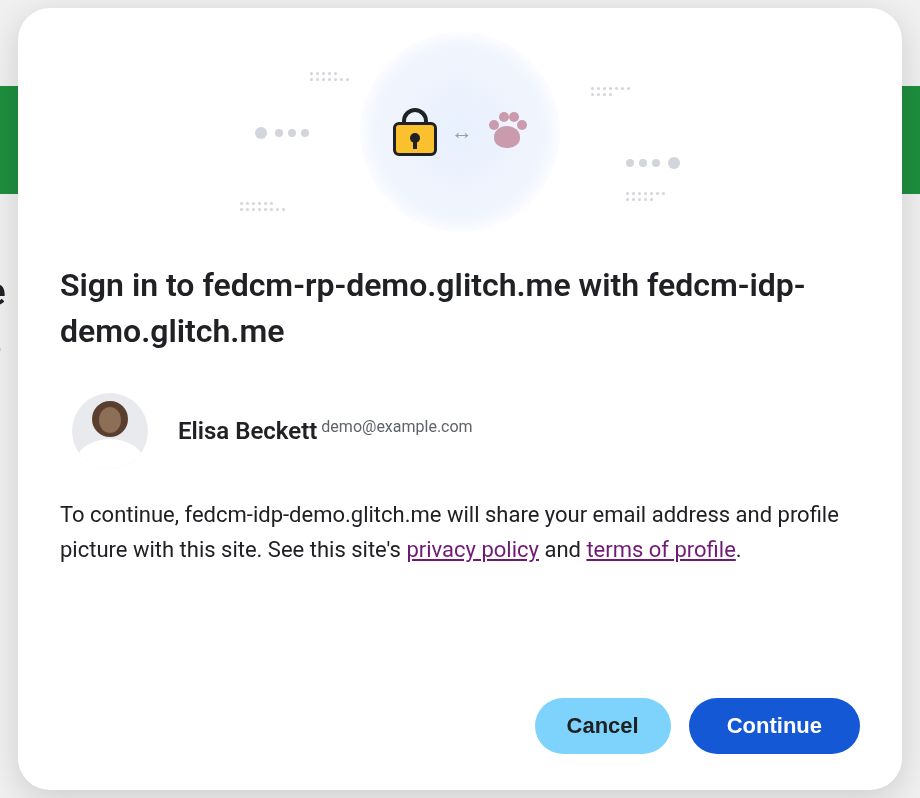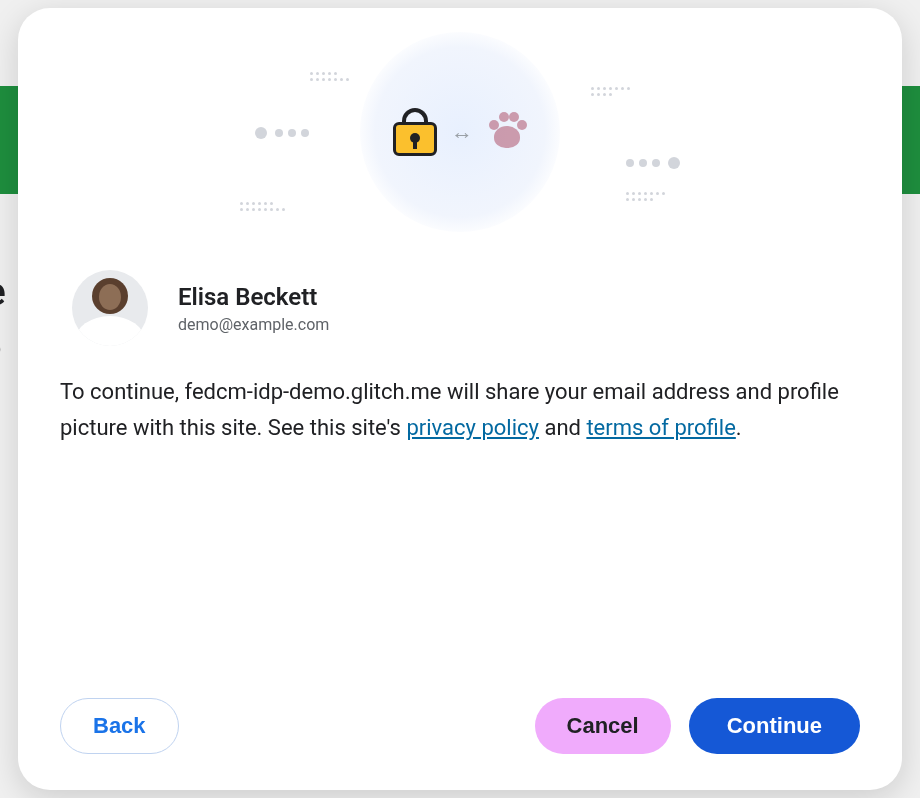--- a/index.html
+++ b/index.html
@@ -86,31 +86,31 @@
     .avatar {
       width: 76px; height: 76px;
       border-radius: 50%;
       background: #e8eaed;
       position: relative;
       overflow: hidden;
     }
     .avatar-head { width:36px; height:36px; background:#5a3f2e; border-radius:50%; position:absolute; top:8px; left:20px; }
     .avatar-face { width:22px; height:26px; background:#8d6e56; border-radius:50%; position:absolute; top:14px; left:27px; }
     .avatar-body { width:70px; height:50px; background:#fff; border-radius:50% 50% 0 0; position:absolute; bottom:-20px; left:3px; }
-    .account-info { display:flex; flex-direction:column; gap:4px; }
+    .account-info { display:flex; flex-direction:row; gap:4px; }
     .account-name { font-size:24px; font-weight:600; color:#202124; }
     .account-email { font-size:16px; color:#5f6368; }
 
     .consent {
       margin-top: 28px;
       font-size: 22px;
       line-height: 1.62;
       color: #202124;
     }
-    .consent a { color:#0369a1; text-decoration: underline; }
+    .consent a { color:#701a75; text-decoration: underline; }
 
     .button-row {
       margin-top: auto;
       display: flex;
       align-items: center;
       padding-top: 20px;
     }
     .btn {
       height: 56px;
       padding: 0 32px;
@@ -123,21 +123,21 @@
       justify-content: center;
       border: none;
     }
     .btn-back {
       background: #fff;
       border: 1.5px solid #c0d3f0;
       color: #1a73e8;
     }
     .spacer { flex: 1; }
     .btn-cancel {
-      background: #f0abfc;
+      background: #7dd3fc;
       color: #202124;
       margin-right: 18px;
     }
     .btn-continue {
       background: #1558d6;
       color: #fff;
       padding: 0 38px;
     }
   </style>
 </head>
@@ -250,37 +250,37 @@
       <div class="paw">
         <div class="paw-toe t1"></div>
           <div class="paw-toe t2"></div>
           <div class="paw-toe t3"></div>
           <div class="paw-toe t4"></div>
         <div class="paw-pad"></div>
       </div>
     </div>
   </div>
 
+  <h1 class="title">Sign in to fedcm-rp-demo.glitch.me with fedcm-idp-demo.glitch.me</h1>
 
   <div class="account-row">
     <div class="avatar">
       <div class="avatar-body"></div>
       <div class="avatar-head"></div>
       <div class="avatar-face"></div>
     </div>
     <div class="account-info">
       <div class="account-name">Elisa Beckett</div>
       <div class="account-email">demo@example.com</div>
     </div>
   </div>
 
   <p class="consent">
     <span>To continue, fedcm-idp-demo.glitch.me will share your email address and profile picture with this site. See this site's </span><a href="#">privacy policy</a><span> and </span><a href="#">terms of profile</a><span>.</span>
   </p>
 
   <div class="button-row">
-    <button class="btn btn-back">Back</button>
     <div class="spacer"></div>
     <button class="btn btn-cancel">Cancel</button>
     <button class="btn btn-continue">Continue</button>
   </div>
 
 </div>
 
 </body></html>

